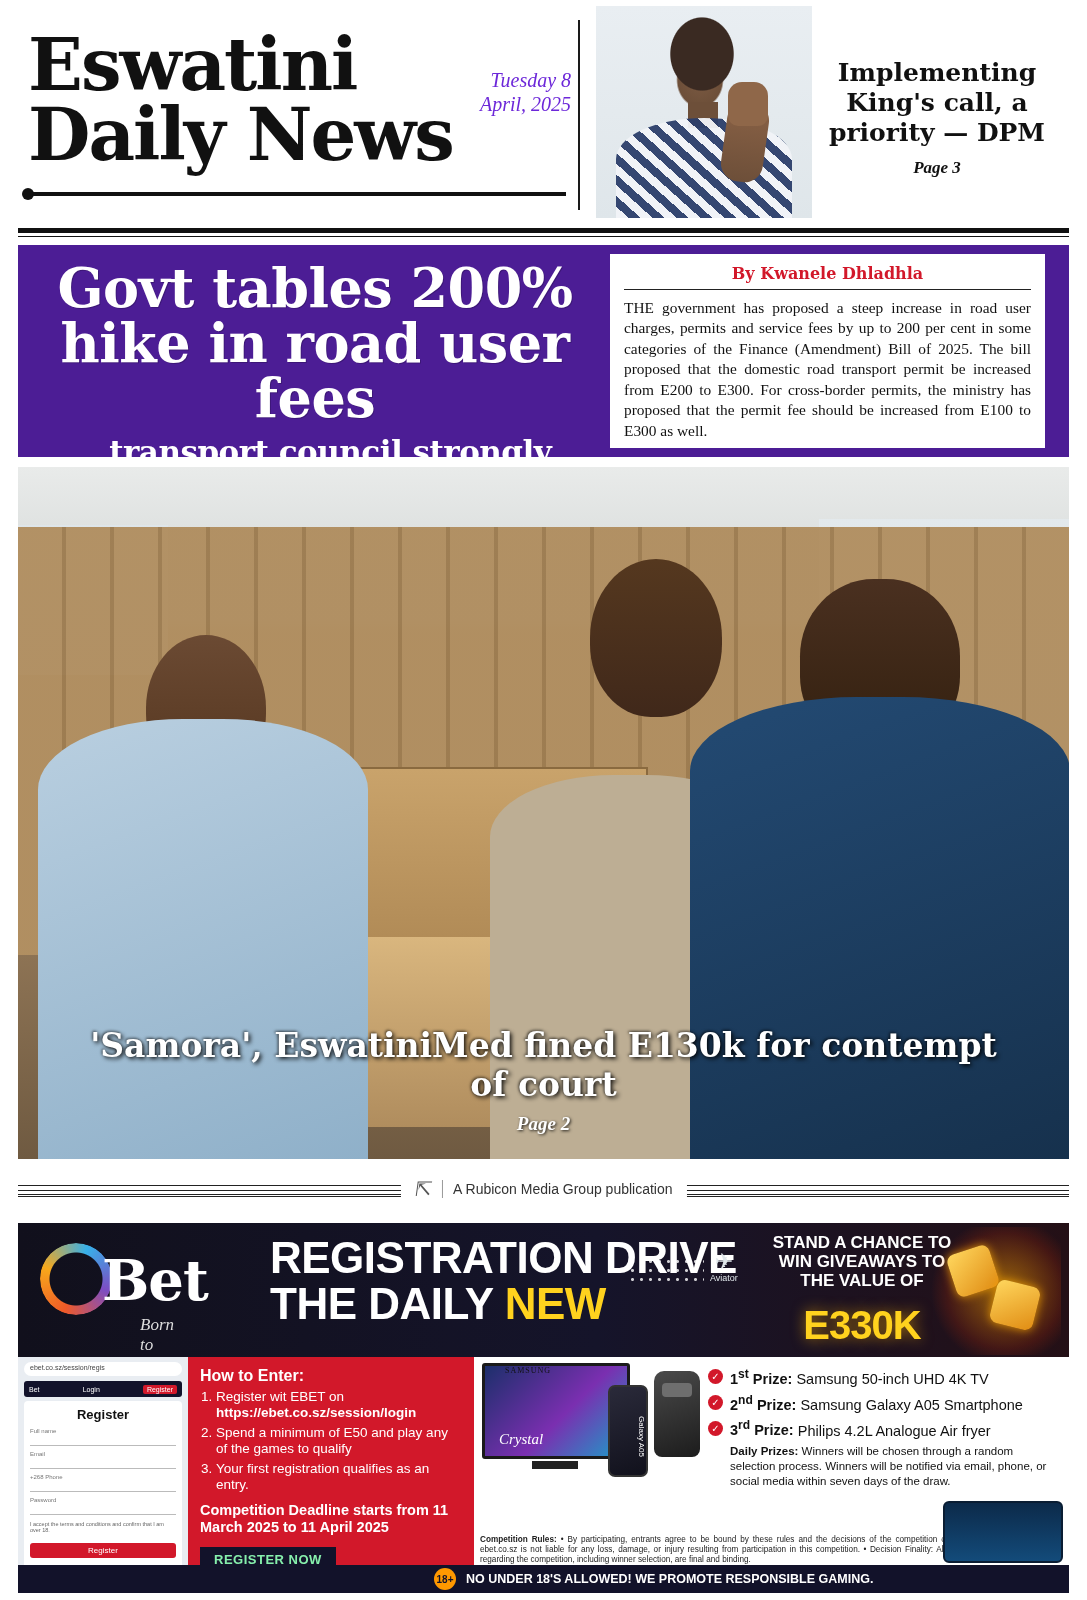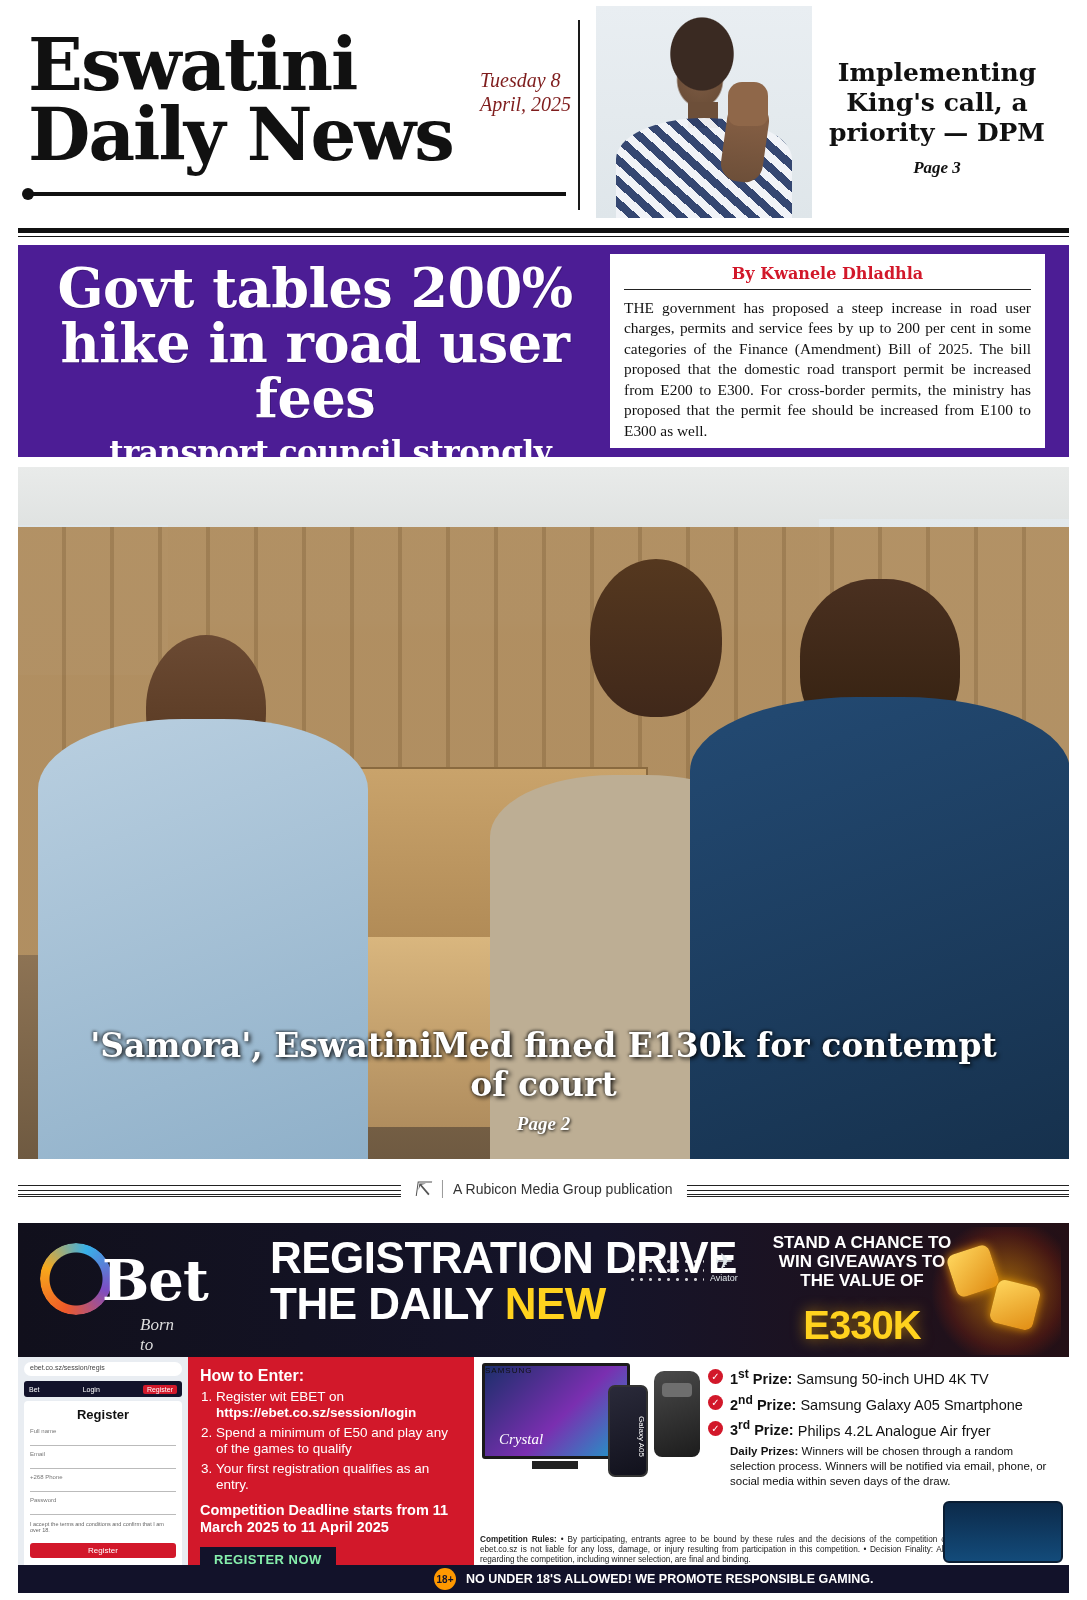--- a/index.html
+++ b/index.html
@@ -47,22 +47,22 @@
     background: #111;
   }
   .masthead-date {
     position: absolute;
     left: 480px;
     top: 68px;
     font-family: "Liberation Serif", serif;
     font-style: italic;
     font-size: 20px;
     line-height: 1.2;
-    color: #7f1d1d;
-    text-align: left;
+    color: #6d28d9;
+    text-align: right;
   }
   .masthead-divider {
     position: absolute;
     left: 578px;
     top: 20px;
     width: 2px;
     height: 190px;
     background: #1a1a1a;
   }
   .masthead-photo {
@@ -515,22 +515,22 @@
     width: 230px;
     position: relative;
     background: #fff;
   }
   .tv {
     position: absolute; left: 8px; top: 6px; width: 148px; height: 96px;
     background: linear-gradient(135deg,#1c2f6b,#7a2fb0 55%,#1aa0c9);
     border: 3px solid #1a1a1a; border-radius: 3px;
   }
   .tv-label {
-    position: absolute; left: 0; top: 0px; font-size: 8px; color: #111;
-    font-family: Liberation Sans, sans-serif; letter-spacing: 1px;
+    position: absolute; left: 20px; top: 0px; font-size: 8px; color: #111;
+    font-family: Liberation Serif, serif; letter-spacing: 1px;
   }
   .tv-crystal {
     position: absolute; left: 14px; bottom: 8px; color: #fff; font-size: 15px;
     font-family: "Liberation Serif", serif; font-style: italic;
   }
   .tv-stand {
     position: absolute; left: 58px; top: 104px; width: 46px; height: 8px; background: #222;
   }
   .galaxy {
     position: absolute; left: 134px; top: 28px; width: 40px; height: 92px;

